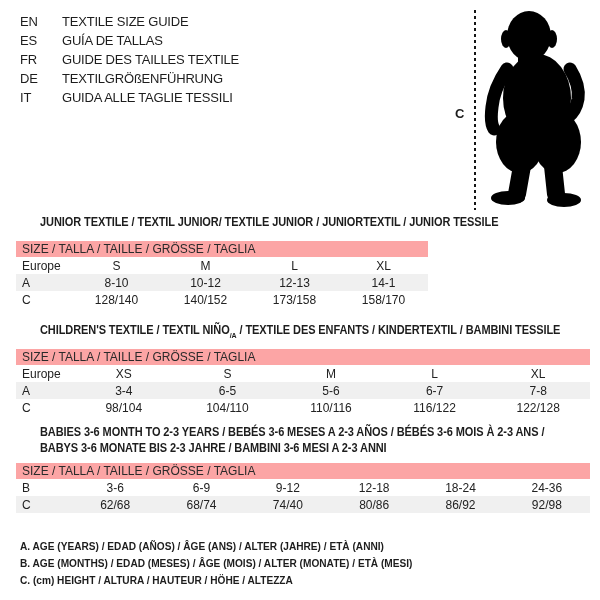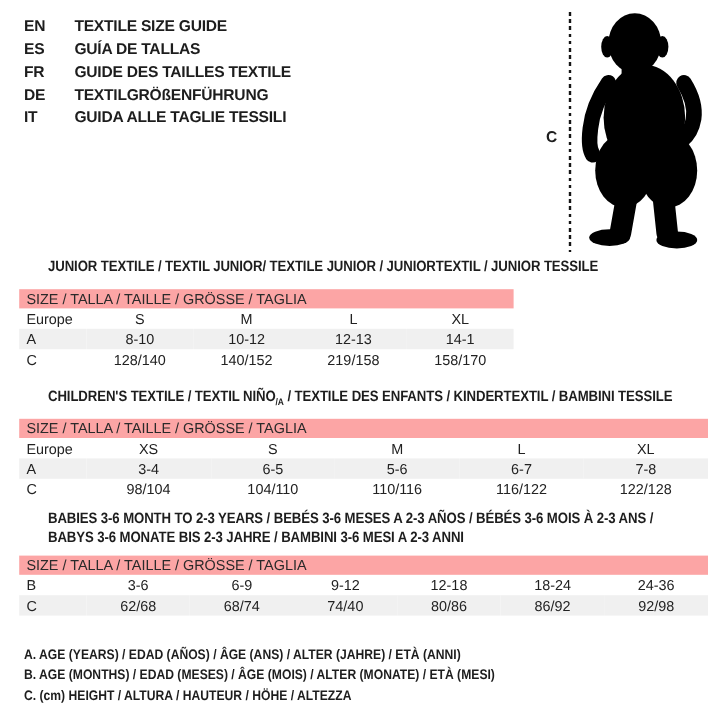--- a/index.html
+++ b/index.html
@@ -5,21 +5,21 @@
   html,body { margin:0; padding:0; }
   body {
     width:600px; height:600px; position:relative; overflow:hidden;
     background:#ffffff; color:#1d1d1d;
     font-family:"Liberation Sans", sans-serif;
   }
   .cond { display:inline-block; transform:scaleX(0.88); transform-origin:0 50%; white-space:nowrap; }
 
   
   .langs { position:absolute; left:20px; top:12px; }
-  .lang-row { display:flex; font-weight:bold; font-size:13px; line-height:19px; letter-spacing:-0.2px; }
+  .lang-row { display:flex; font-weight:normal; font-size:13px; line-height:19px; letter-spacing:-0.2px; }
   .lang-code { width:42px; flex:0 0 42px; }
 
   
   .measure-line {
     position:absolute; left:474px; top:10px; width:2px; height:200px;
     background:repeating-linear-gradient(to bottom, #151515 0 3px, transparent 3px 6px);
   }
   .height-marker { position:absolute; left:455px; top:106px; font-weight:bold; font-size:13px; }
   .baby-svg { position:absolute; left:482px; top:6px; }
 
@@ -127,21 +127,21 @@
       <td class="lbl">A</td>
       <td>8-10</td>
       <td>10-12</td>
       <td>12-13</td>
       <td>14-1</td>
     </tr>
     <tr>
       <td class="lbl">C</td>
       <td>128/140</td>
       <td>140/152</td>
-      <td>219/158</td>
+      <td>173/158</td>
       <td>158/170</td>
     </tr>
   </tbody>
 </table>
 
 <div class="tbl-title" style="top:322px;">
   <span class="cond"><span>CHILDREN'S TEXTILE / TEXTIL NIÑO</span><span class="sub">/A</span><span> / TEXTILE DES ENFANTS / KINDERTEXTIL / BAMBINI TESSILE</span></span>
 </div>
 <table class="size-table" id="t2">
   <colgroup>

